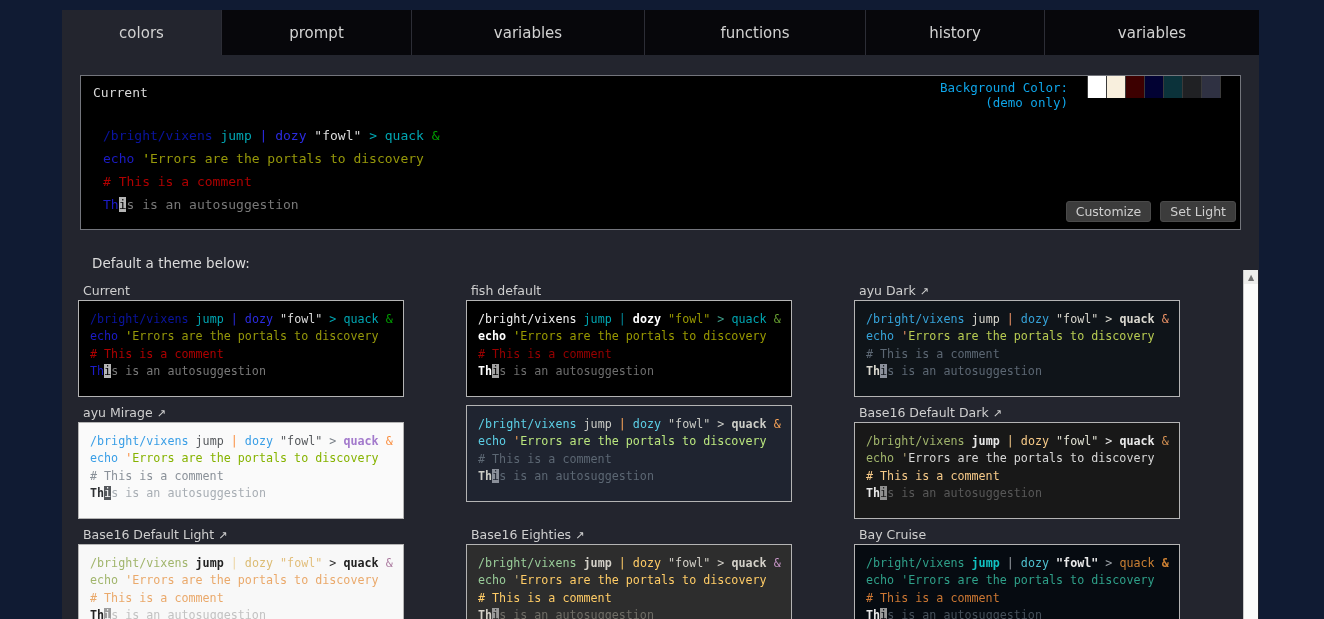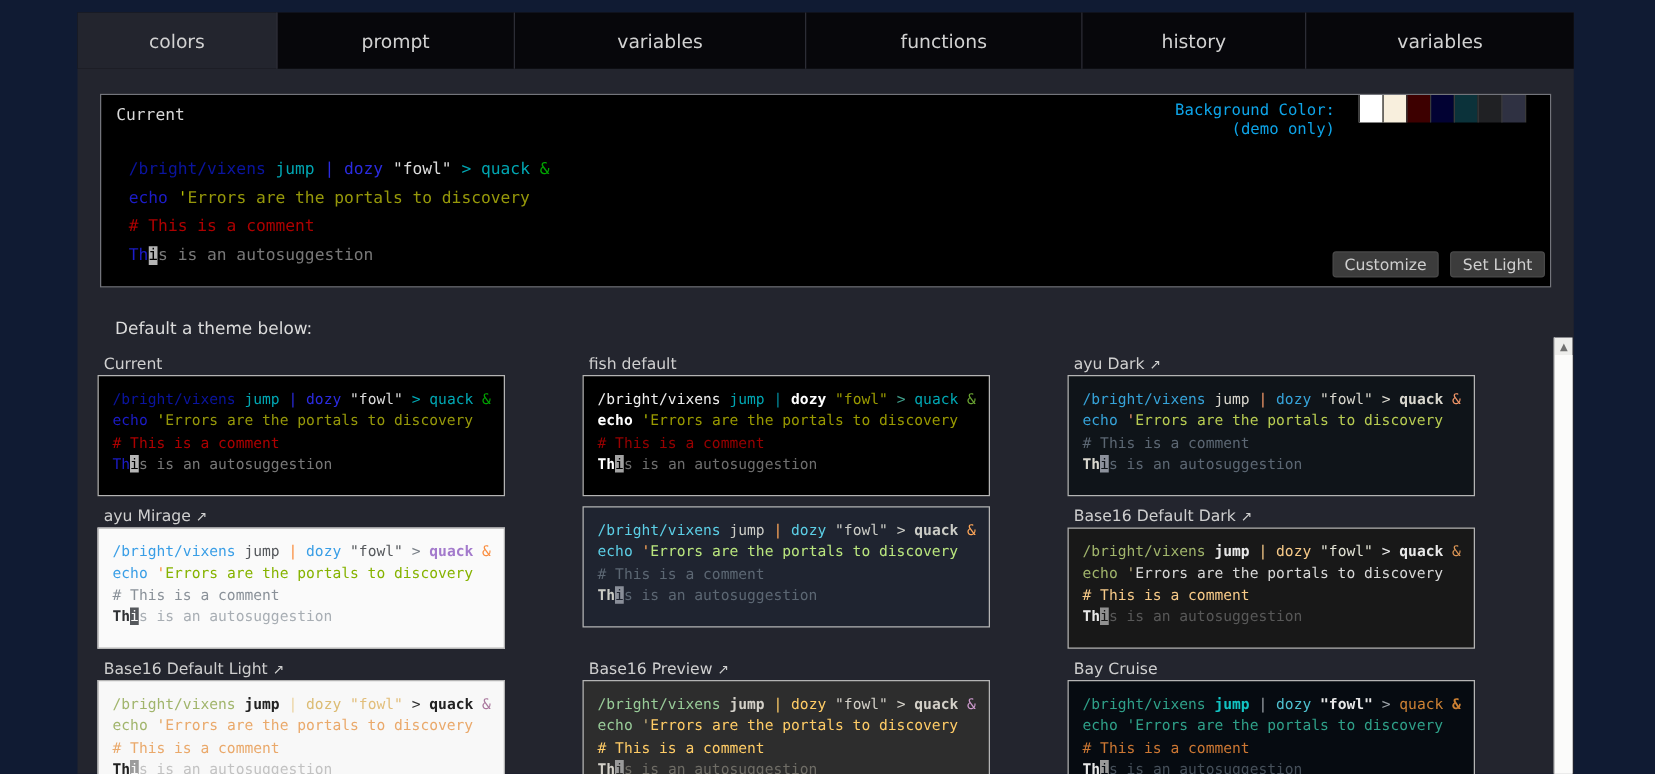--- a/index.html
+++ b/index.html
@@ -111,21 +111,21 @@
       </div>
       <div class="theme-item">
         <div class="theme-label"><span>Base16 Default Dark</span><span class="ext">↗</span></div>
         <div class="theme-card" style="background: rgb(24, 24, 24);"><div class="shell-line"><span style="color: rgb(161, 181, 108);">/bright/vixens</span><span> </span><span style="color: rgb(232, 232, 232); font-weight: bold;">jump</span><span> </span><span style="color: rgb(247, 202, 136);">|</span><span> </span><span style="color: rgb(247, 202, 136);">dozy</span><span> </span><span style="color: rgb(226, 226, 212);">"fowl"</span><span> </span><span style="color: rgb(232, 232, 232);">&gt;</span><span> </span><span style="color: rgb(232, 232, 232); font-weight: bold;">quack</span><span> </span><span style="color: rgb(220, 150, 86);">&amp;</span></div><div class="shell-line"><span style="color: rgb(161, 181, 108);">echo</span><span> </span><span style="color: rgb(184, 168, 120);">'</span><span style="color: rgb(216, 216, 216);">Errors are the portals to discovery</span></div><div class="shell-line"><span style="color: rgb(247, 202, 136);"># This is a comment</span></div><div class="shell-line"><span style="color: rgb(232, 232, 232); font-weight: bold;">Th</span><span style="background: rgb(144, 144, 144); color: rgb(24, 24, 24);">i</span><span style="color: rgb(88, 88, 88);">s is an autosuggestion</span></div></div>
       </div>
       <div class="theme-item">
         <div class="theme-label"><span>Base16 Default Light</span><span class="ext">↗</span></div>
         <div class="theme-card" style="background: rgb(248, 248, 248);"><div class="shell-line"><span style="color: rgb(161, 181, 108);">/bright/vixens</span><span> </span><span style="color: rgb(34, 34, 34); font-weight: bold;">jump</span><span> </span><span style="color: rgb(236, 211, 160);">|</span><span> </span><span style="color: rgb(220, 188, 116);">dozy</span><span> </span><span style="color: rgb(226, 190, 123);">"fowl"</span><span> </span><span style="color: rgb(51, 51, 51);">&gt;</span><span> </span><span style="color: rgb(34, 34, 34); font-weight: bold;">quack</span><span> </span><span style="color: rgb(169, 119, 157);">&amp;</span></div><div class="shell-line"><span style="color: rgb(161, 181, 108);">echo</span><span> </span><span style="color: rgb(224, 164, 94);">'</span><span style="color: rgb(234, 169, 107);">Errors are the portals to discovery</span></div><div class="shell-line"><span style="color: rgb(234, 169, 107);"># This is a comment</span></div><div class="shell-line"><span style="color: rgb(34, 34, 34); font-weight: bold;">Th</span><span style="background: rgb(156, 156, 156); color: rgb(248, 248, 248);">i</span><span style="color: rgb(194, 194, 194);">s is an autosuggestion</span></div></div>
       </div>
       <div class="theme-item">
-        <div class="theme-label"><span>Base16 Preview</span><span class="ext">↗</span></div>
+        <div class="theme-label"><span>Base16 Eighties</span><span class="ext">↗</span></div>
         <div class="theme-card" style="background: rgb(45, 45, 45);"><div class="shell-line"><span style="color: rgb(153, 204, 153);">/bright/vixens</span><span> </span><span style="color: rgb(211, 208, 200); font-weight: bold;">jump</span><span> </span><span style="color: rgb(255, 204, 102);">|</span><span> </span><span style="color: rgb(255, 204, 102);">dozy</span><span> </span><span style="color: rgb(211, 208, 200);">"fowl"</span><span> </span><span style="color: rgb(211, 208, 200);">&gt;</span><span> </span><span style="color: rgb(211, 208, 200); font-weight: bold;">quack</span><span> </span><span style="color: rgb(204, 153, 204);">&amp;</span></div><div class="shell-line"><span style="color: rgb(153, 204, 153);">echo</span><span> </span><span style="color: rgb(203, 180, 126);">'</span><span style="color: rgb(255, 204, 102);">Errors are the portals to discovery</span></div><div class="shell-line"><span style="color: rgb(255, 204, 102);"># This is a comment</span></div><div class="shell-line"><span style="color: rgb(211, 208, 200); font-weight: bold;">Th</span><span style="background: rgb(154, 154, 154); color: rgb(45, 45, 45);">i</span><span style="color: rgb(111, 109, 102);">s is an autosuggestion</span></div></div>
       </div>
       <div class="theme-item">
         <div class="theme-label"><span>Bay Cruise</span></div>
         <div class="theme-card" style="background: rgb(6, 11, 17);"><div class="shell-line"><span style="color: rgb(47, 160, 137);">/bright/vixens</span><span> </span><span style="color: rgb(18, 195, 195); font-weight: bold;">jump</span><span> </span><span style="color: rgb(154, 160, 166);">|</span><span> </span><span style="color: rgb(79, 192, 207);">dozy</span><span> </span><span style="color: rgb(232, 232, 232); font-weight: bold;">"fowl"</span><span> </span><span style="color: rgb(154, 160, 166);">&gt;</span><span> </span><span style="color: rgb(204, 128, 51);">quack</span><span> </span><span style="color: rgb(204, 128, 51); font-weight: bold;">&amp;</span></div><div class="shell-line"><span style="color: rgb(47, 160, 137);">echo</span><span> </span><span style="color: rgb(47, 160, 137);">'</span><span style="color: rgb(47, 160, 137);">Errors are the portals to discovery</span></div><div class="shell-line"><span style="color: rgb(204, 119, 51);"># This is a comment</span></div><div class="shell-line"><span style="color: rgb(232, 232, 232); font-weight: bold;">Th</span><span style="background: rgb(154, 154, 154); color: rgb(6, 11, 17);">i</span><span style="color: rgb(70, 80, 90);">s is an autosuggestion</span></div></div>
       </div>
     </div>
 
 </div>
 

